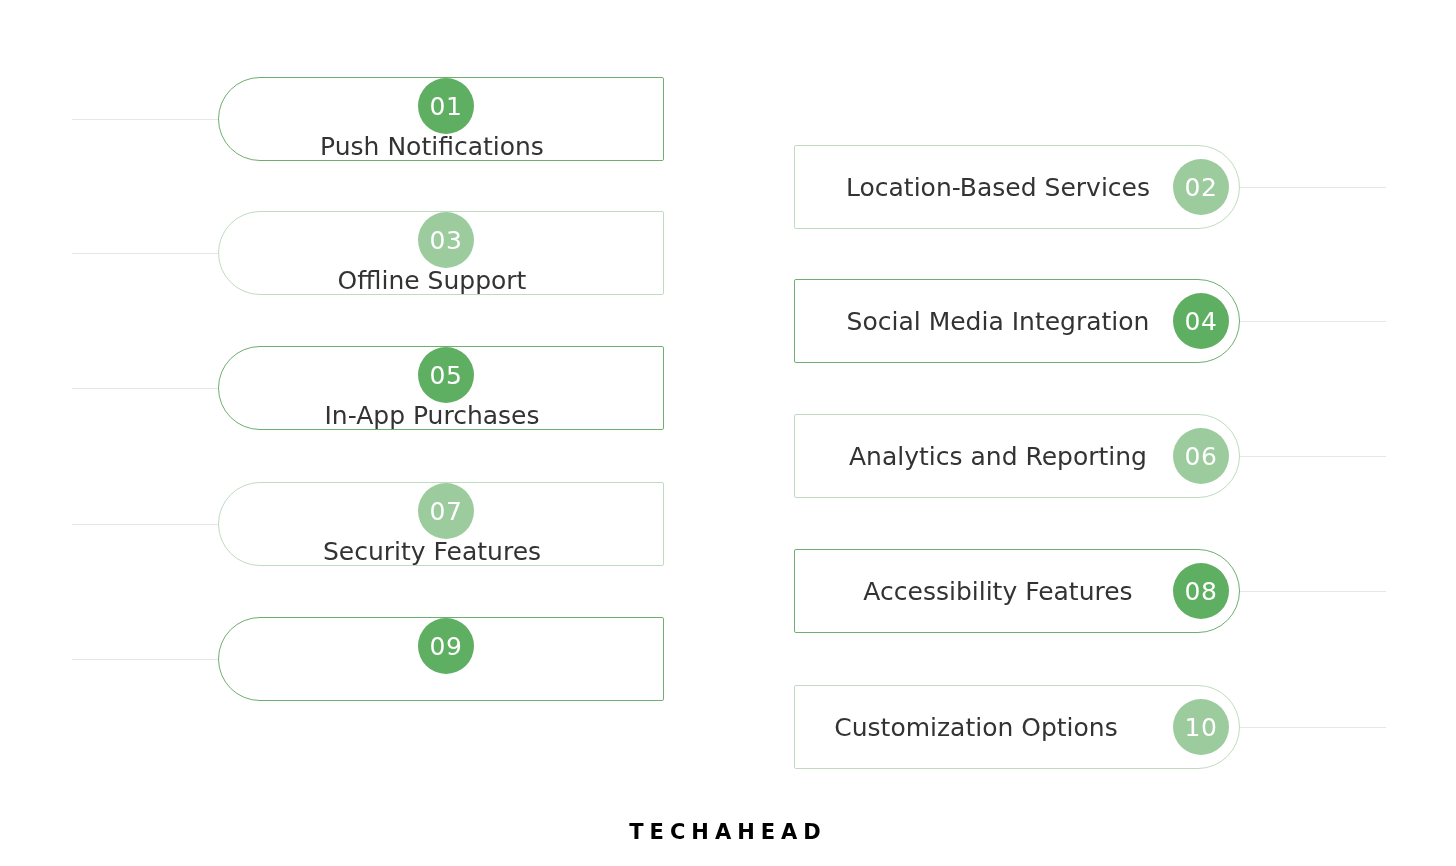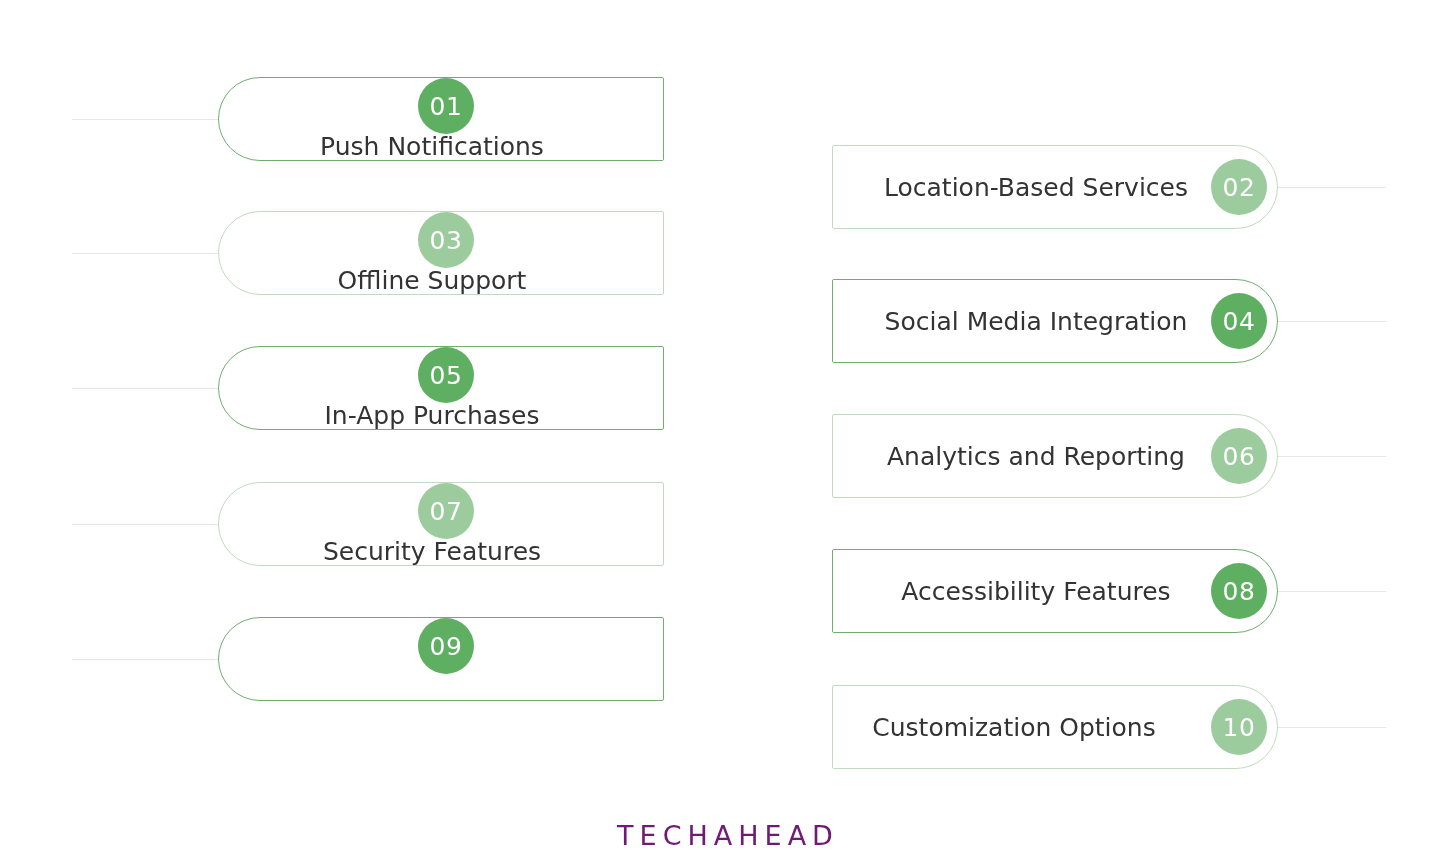--- a/index.html
+++ b/index.html
@@ -33,21 +33,21 @@
 
   
   .pill.left{
     left:218px;width:446px;
     border-radius:44px 2px 2px 44px;
     padding-left:10px;padding-right:0;
     flex-direction:column;
   }
   
   .pill.right{
-    left:832px;width:446px;
+    left:794px;width:446px;
     border-radius:2px 44px 44px 2px;
     padding-right:10px;padding-left:0;
     flex-direction:row;
   }
 
   
   .badge{
     flex:0 0 auto;
     width:56px;height:56px;
     border-radius:50%;
@@ -72,23 +72,23 @@
   }
   .pill.left  .label{text-align:center;padding-right:28px;}
   .pill.right .label{text-align:center;padding-left:28px;}
 
   
   #watermark{
     position:absolute;
     left:0;right:0;
     top:820px;
     text-align:center;
-    color:#701a75;
-    font-size:27px;
-    font-weight:400;
+    color:#000000;
+    font-size:21px;
+    font-weight:700;
     letter-spacing:6px;
     font-family:"DejaVu Sans", sans-serif;
     user-select:none;
   }
 </style>
 </head>
 <body>
 
 <div id="stage">
 

